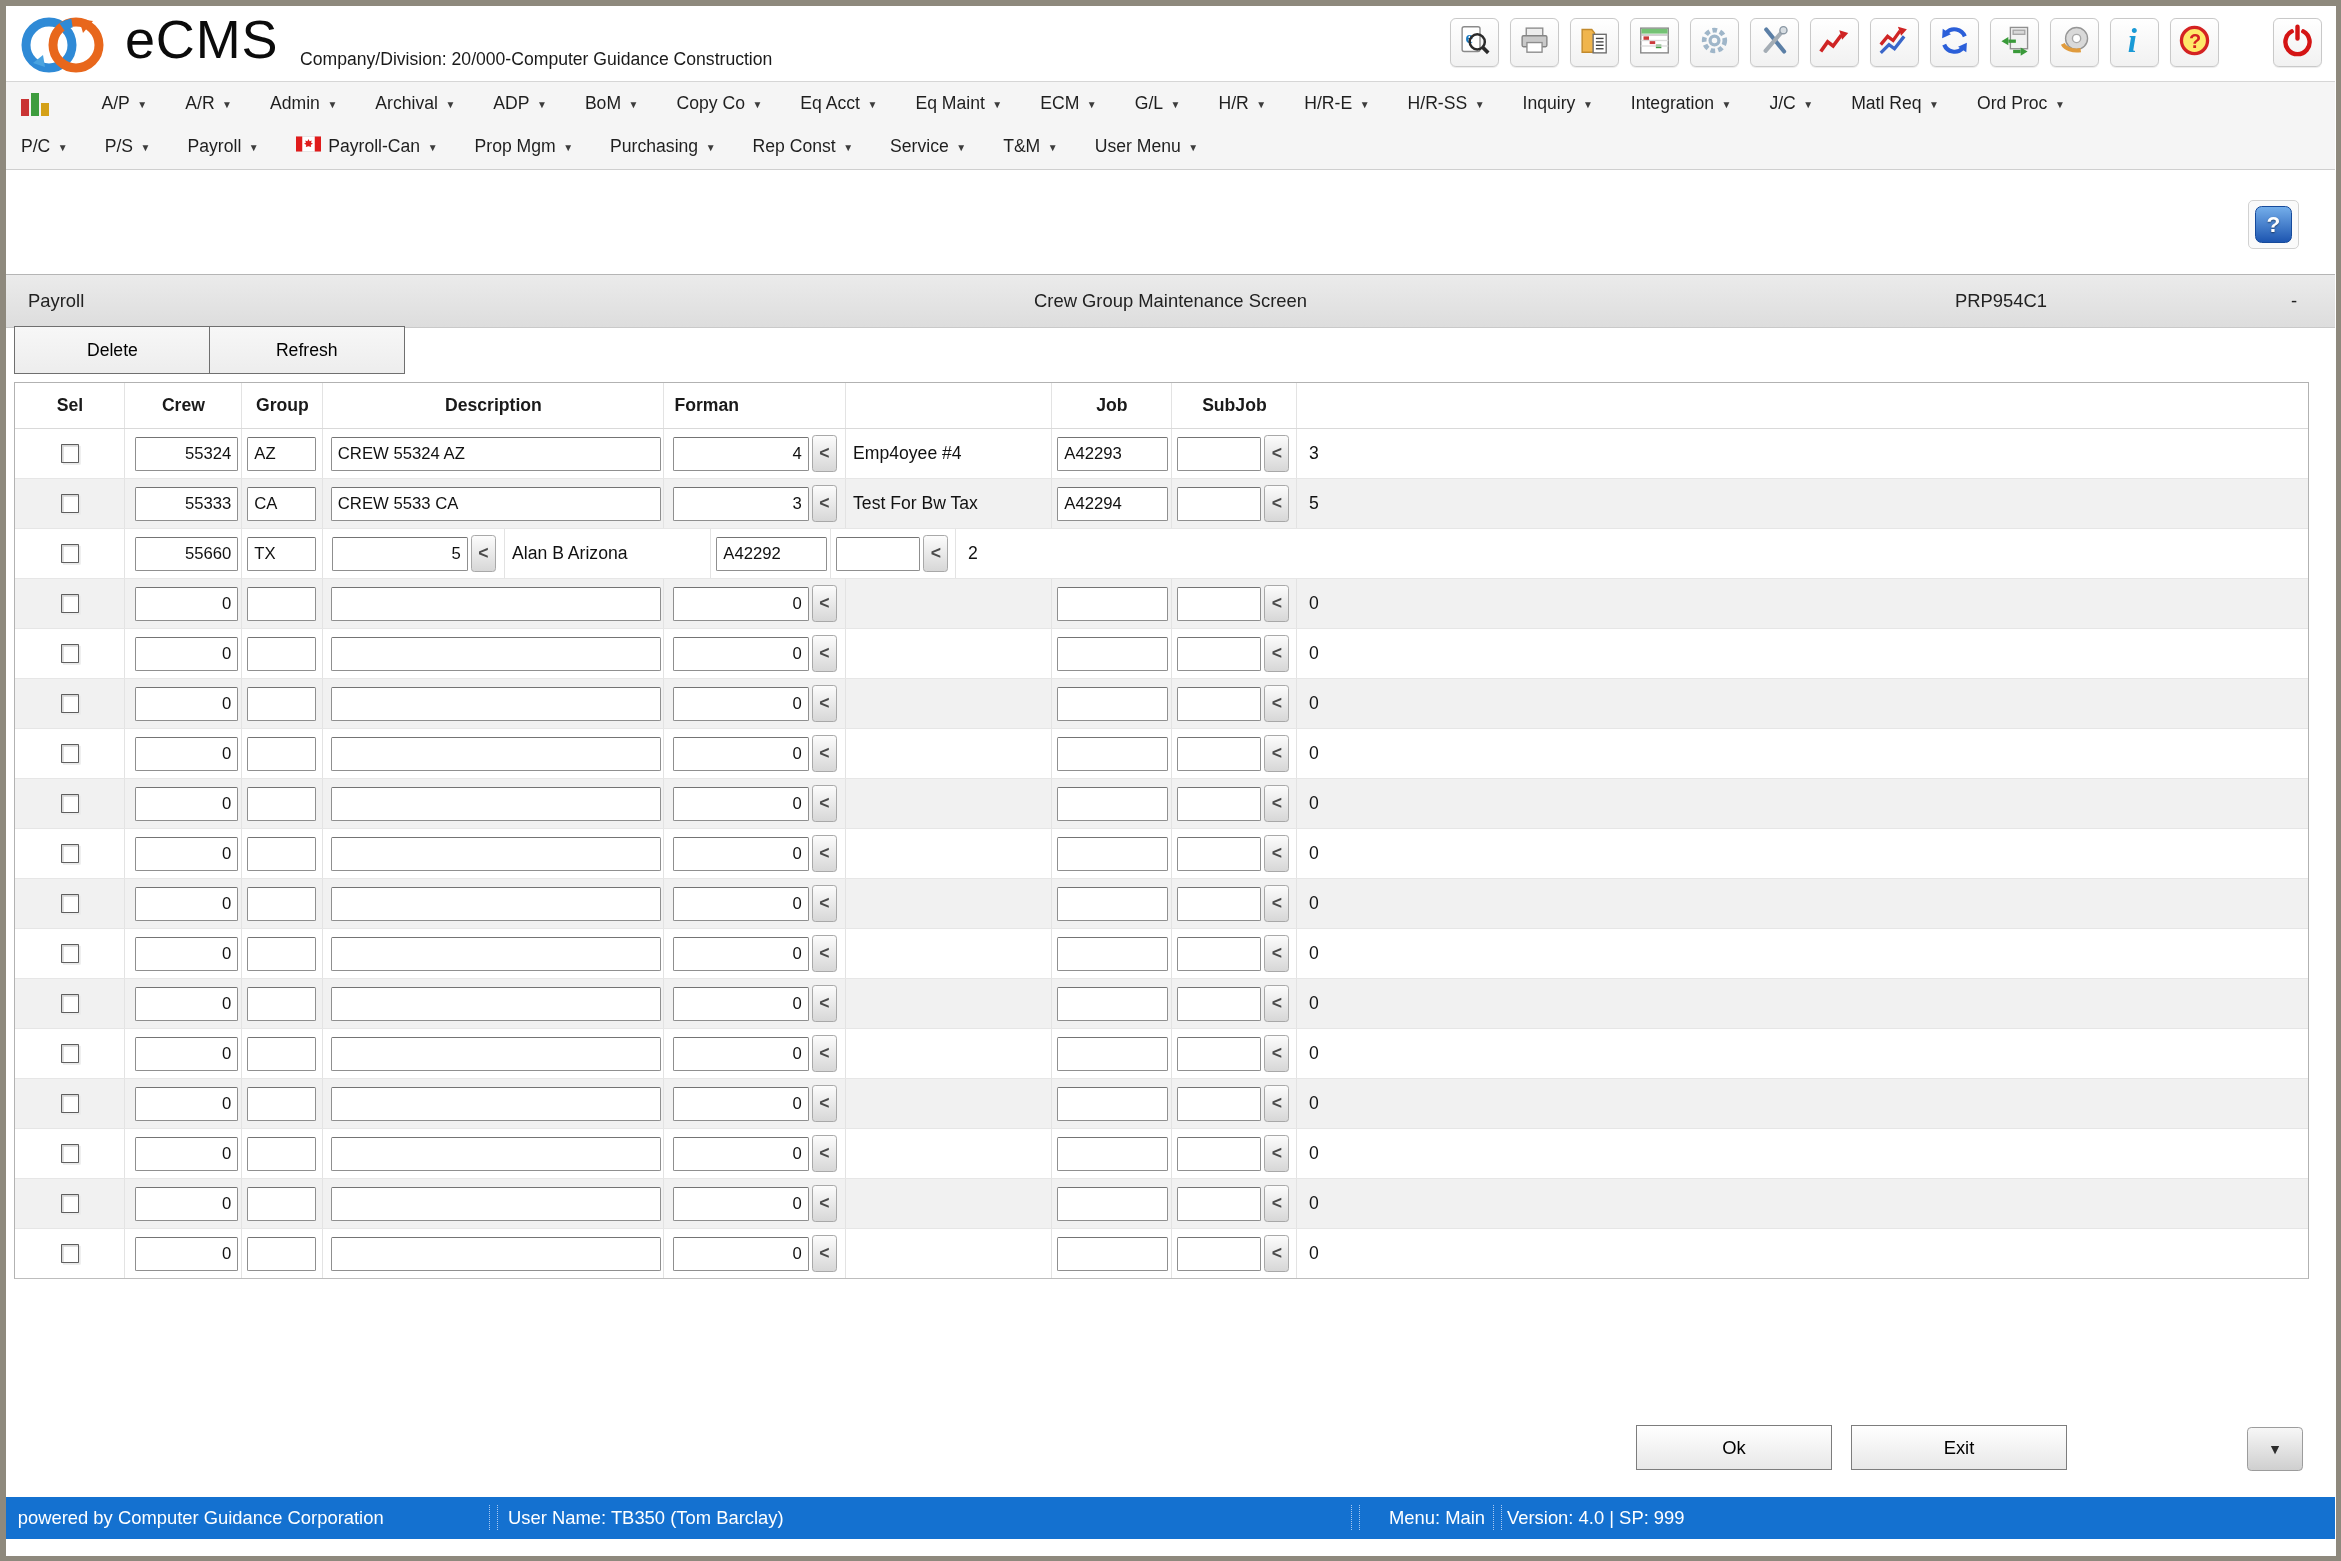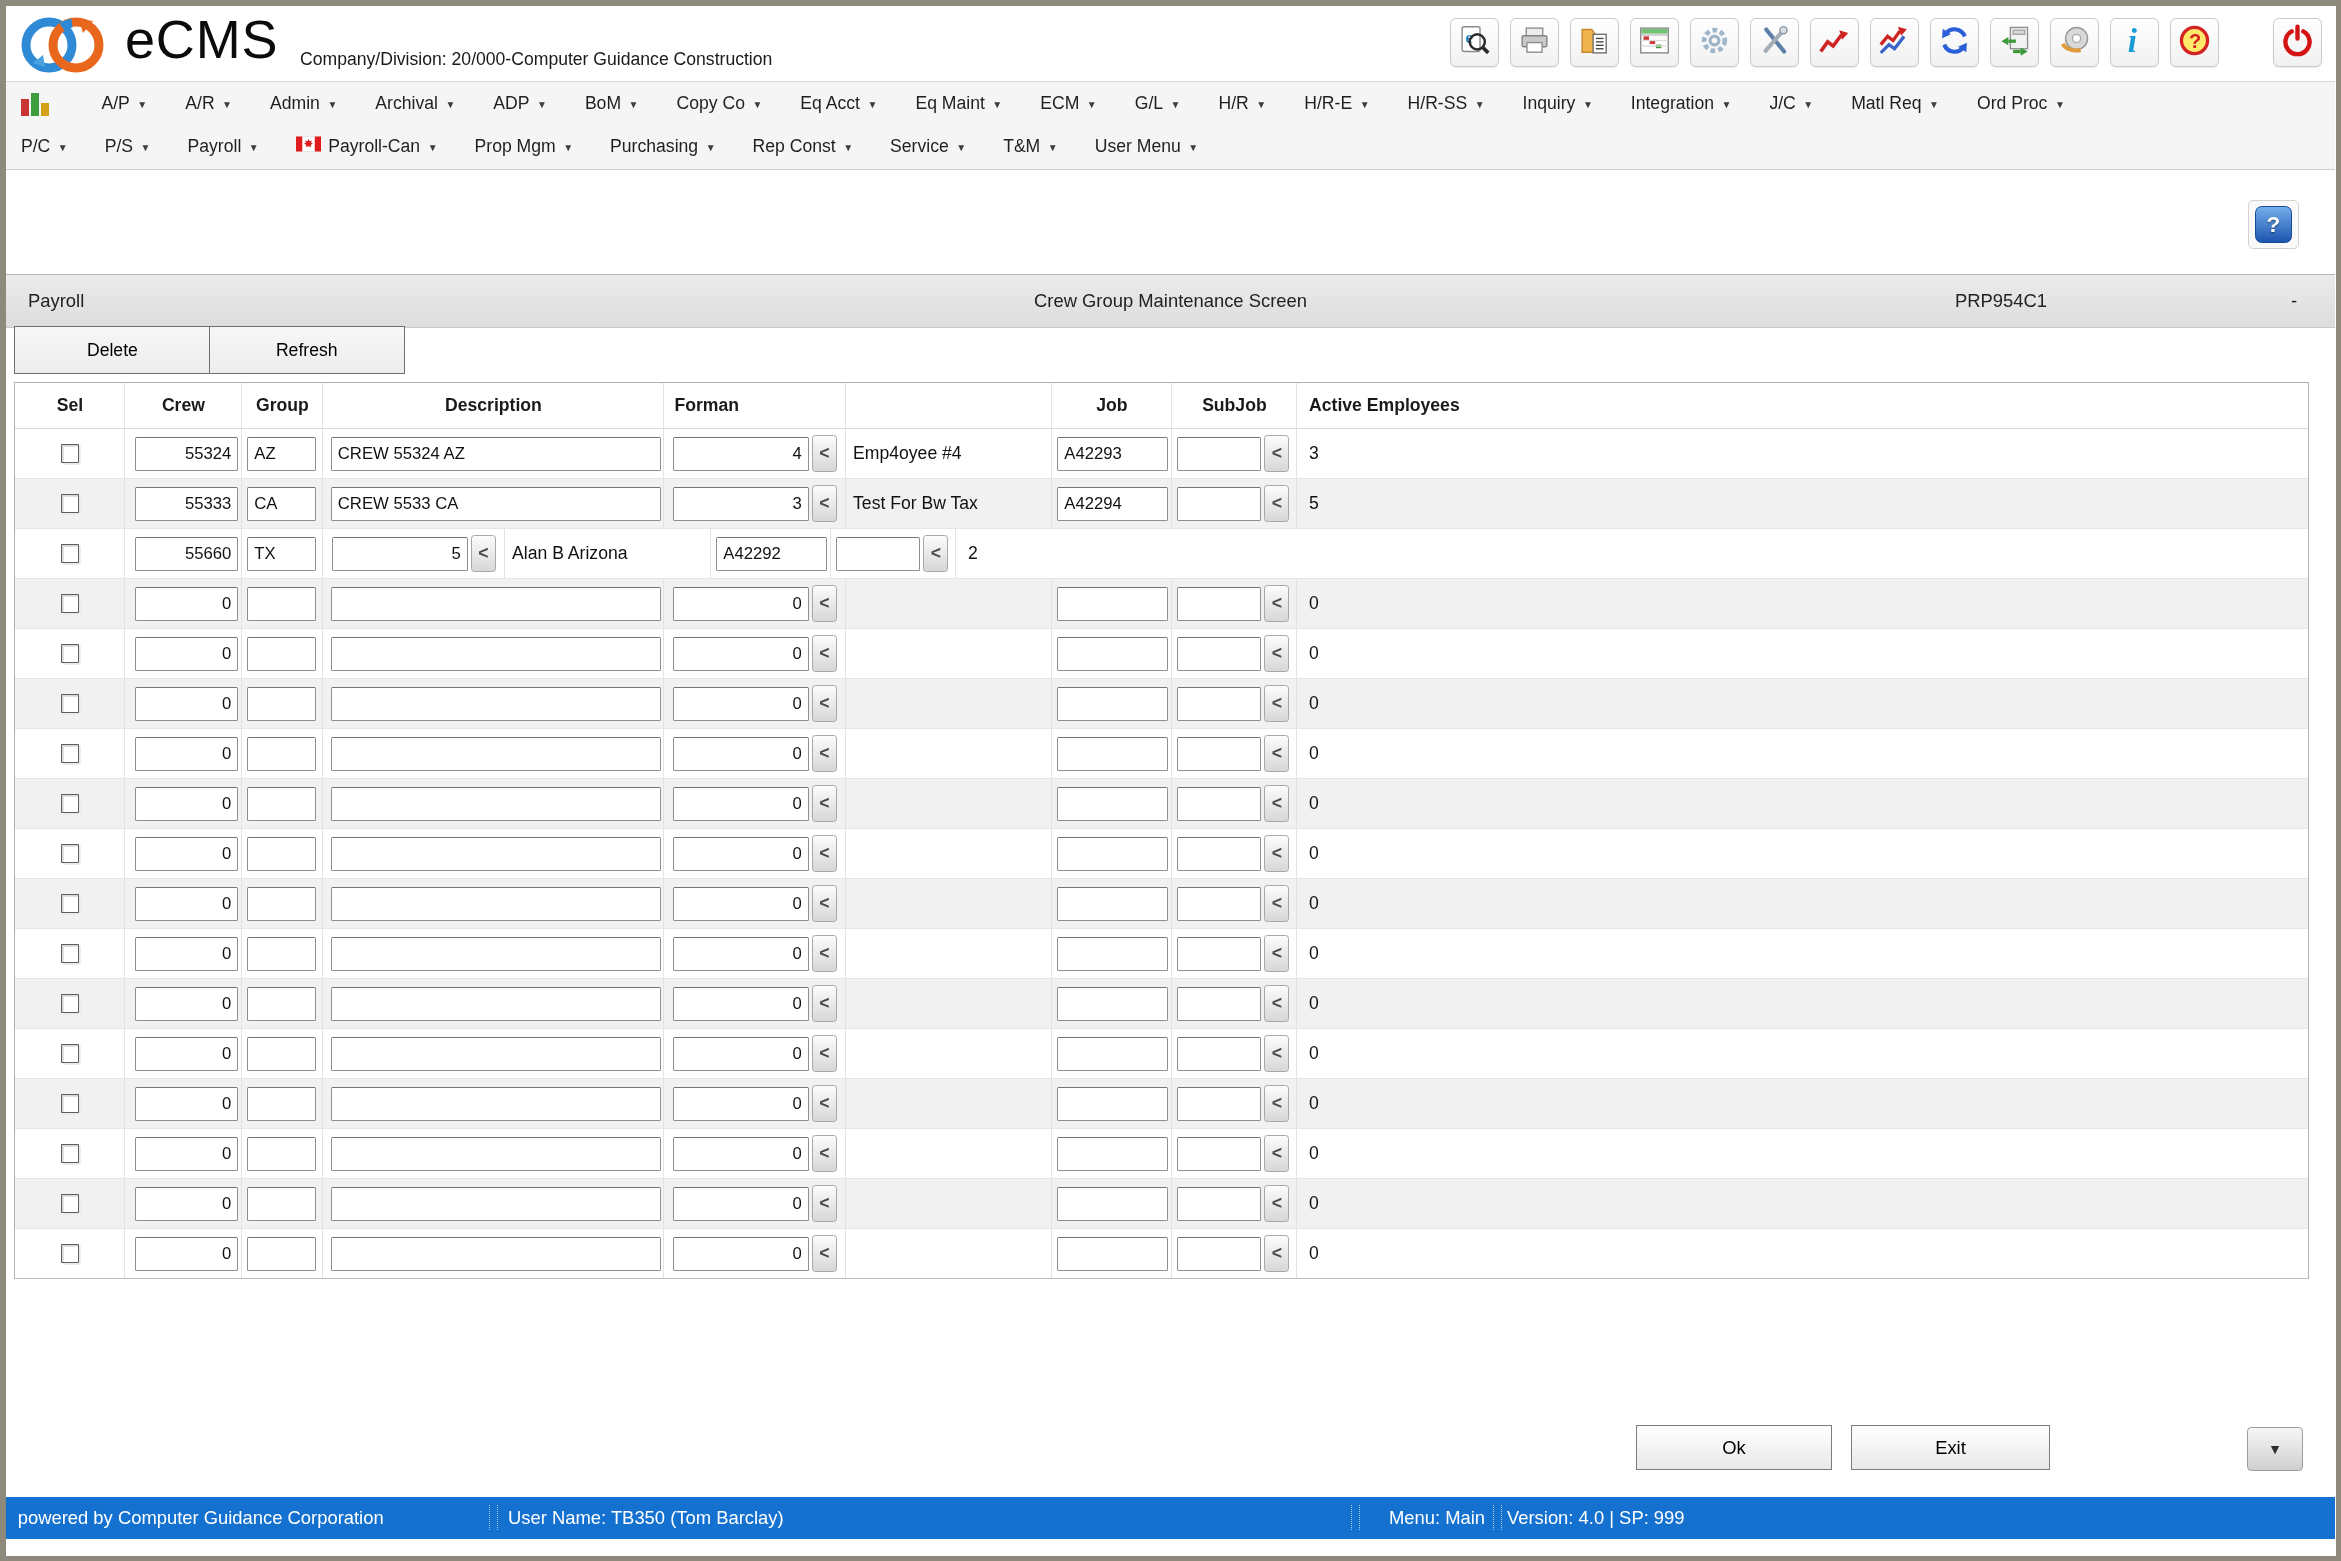--- a/index.html
+++ b/index.html
@@ -79,21 +79,21 @@
           display:flex;align-items:center;justify-content:center;cursor:pointer;}
   .cb{width:16.7px;height:16.7px;background:#fff;border:0.8px solid #5f5f5f;border-radius:0.8px;
       box-shadow:inset 1.7px 1.7px 0 #d7d7d7, 1.7px 1.7px 0 #e9e9e9;cursor:pointer;}
   .nametxt{font-size:17.6px;color:#111;padding-left:6.7px;white-space:nowrap;}
   .activetxt{font-size:17.6px;color:#111;padding-left:11.7px;}
   
   .okrow{position:absolute;top:1419px;left:0;width:2329px;height:50px;}
   .big-btn{position:absolute;height:45px;border:1.7px solid #7d7d7d;background:linear-gradient(#ffffff,#e8e8e8);
            font-size:18.4px;font-family:"Liberation Sans",sans-serif;display:flex;align-items:center;justify-content:center;cursor:pointer;margin-left:25px;}
   .btn-ok{left:1605px;width:196px;}
-  .btn-exit{left:1820px;width:199px;}
+  .btn-exit{left:1820px;width:216px;}
   .dd-btn{position:absolute;right:32px;top:1.7px;width:54px;height:42px;border:0.8px solid #9c9c9c;border-radius:4.2px;
           background:linear-gradient(#f7f7f7,#cfcfcf);display:flex;align-items:center;justify-content:center;
           font-size:14.2px;color:#2d2d2d;cursor:pointer;}
   
   .footer{position:absolute;top:1491px;left:0;width:2329px;height:42px;background:#1471d0;color:#fff;font-size:18.4px;}
   .footer .fitem{position:absolute;top:10px;white-space:nowrap;}
   .fsep{position:absolute;top:8.4px;width:6.7px;height:25px;border-left:1.7px dotted #a9c9f1;border-right:1.7px dotted #a9c9f1;}
 </style>
 </head>
 <body>
@@ -377,21 +377,20 @@
   <div class="grid">
     <div class="thead" id="thead">
         <div class="th col-sel">Sel</div>
         <div class="th col-crew">Crew</div>
         <div class="th col-group">Group</div>
         <div class="th col-desc">Description</div>
         <div class="th col-forman">Forman</div>
         <div class="th col-name"></div>
         <div class="th col-job">Job</div>
         <div class="th col-subjob">SubJob</div>
-        <div class="th col-active">Active Employees</div>
       </div>
     <div id="tbody">
         <div class="tr">
           <div class="td col-sel">
             <span class="cb"></span>
           </div>
           <div class="td col-crew">
             <input type="text" class="tfield t-crew" value="55324" style="">
           </div>
           <div class="td col-group">

